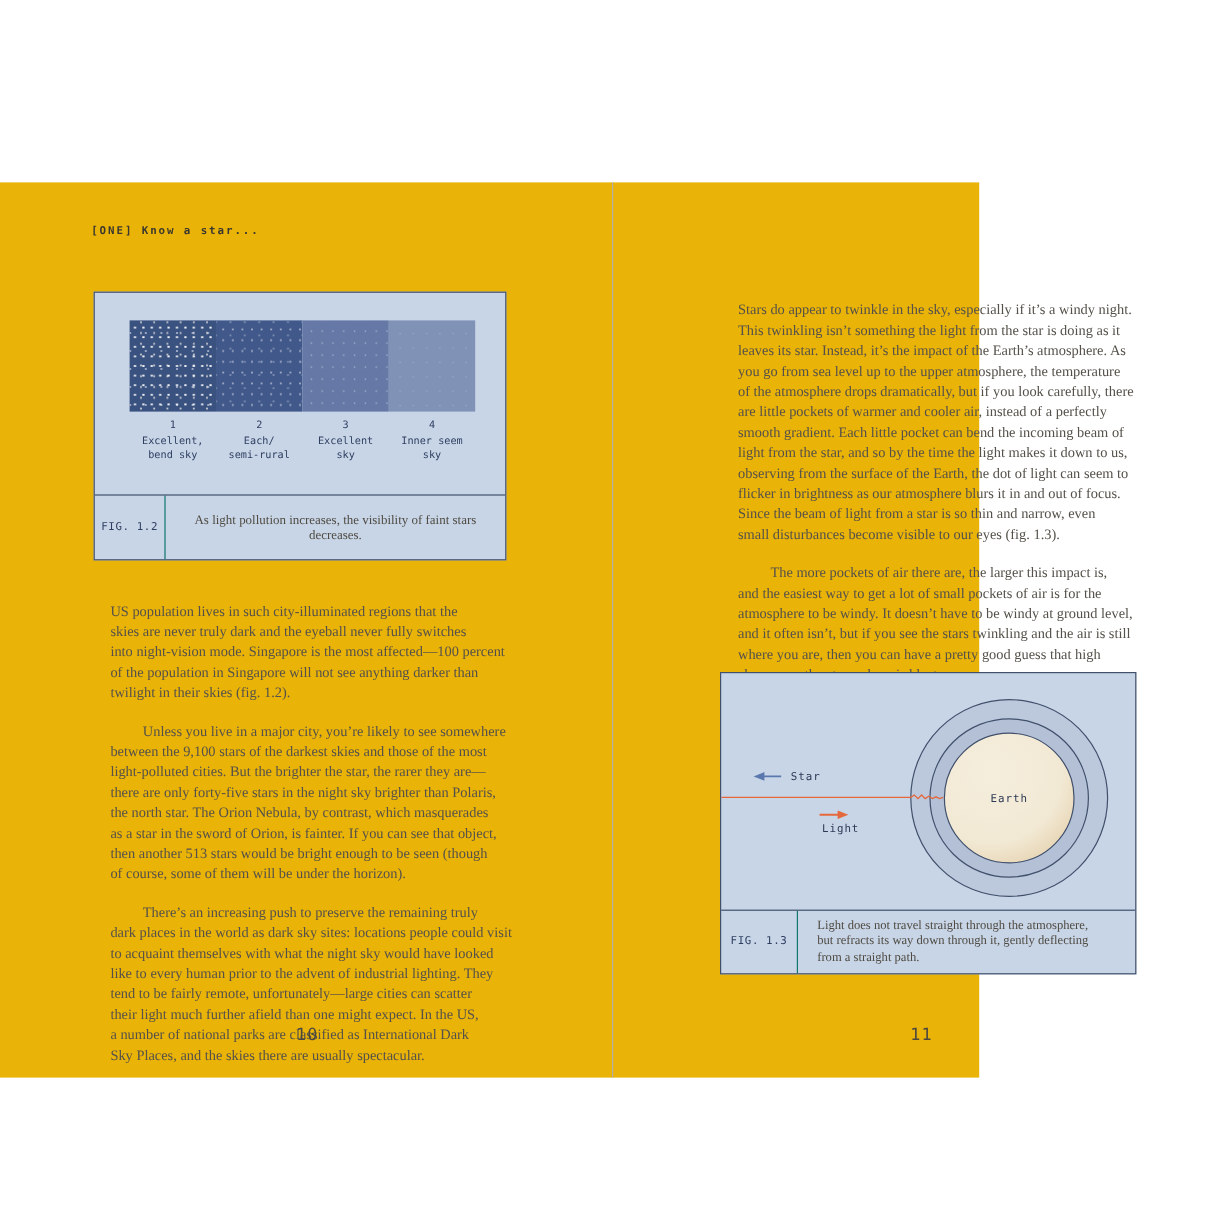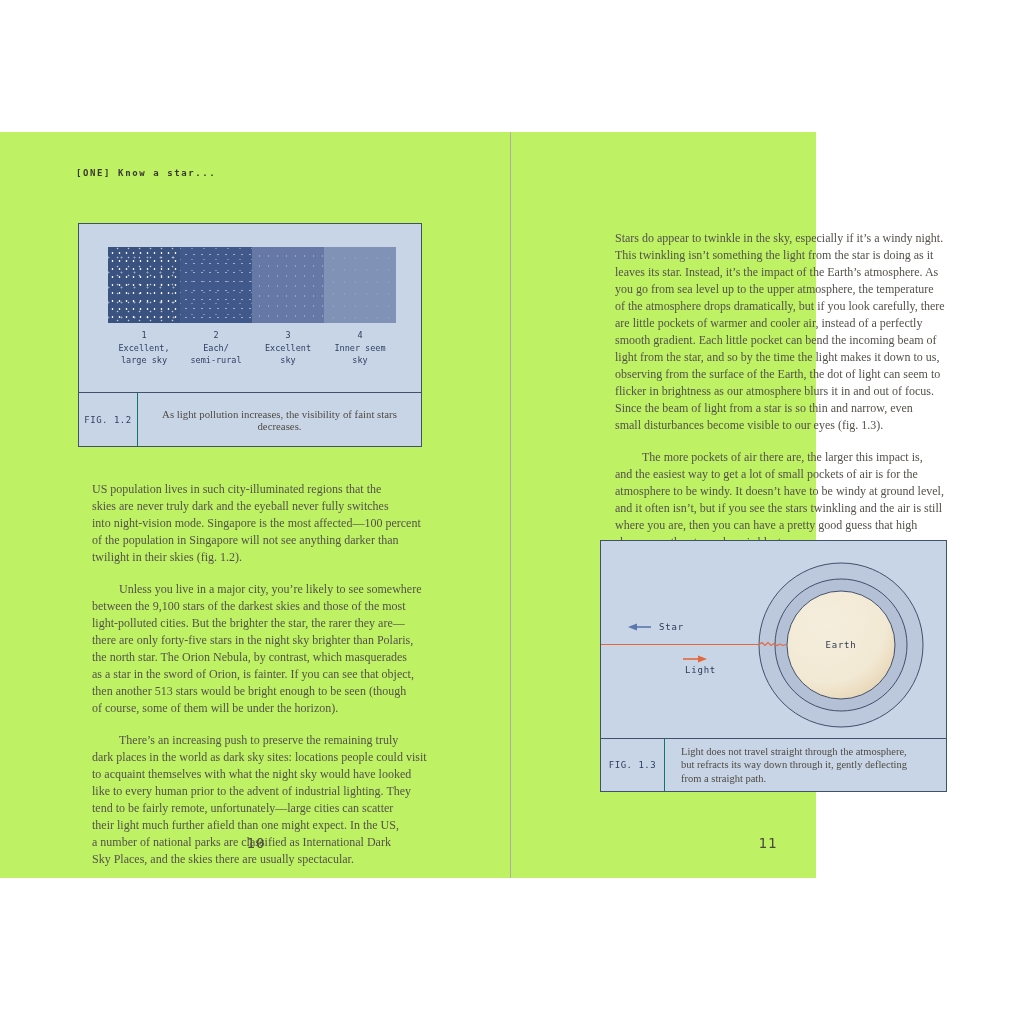--- a/index.html
+++ b/index.html
@@ -1,18 +1,18 @@
 <!DOCTYPE html>
 <html><head>
 <meta charset="utf-8">
 <style>
   html,body{margin:0;padding:0;background:#ffffff;}
   #canvas{position:relative;width:1024px;height:1024px;background:#ffffff;overflow:hidden;
           font-family:"Liberation Serif",serif;}
-  #spread{position:absolute;left:0;top:132px;width:816px;height:746px;background:#bef264;}
+  #spread{position:absolute;left:0;top:152px;width:816px;height:746px;background:#eab308;}
   #gutter{position:absolute;left:510px;top:0;width:1px;height:746px;background:#b3aea4;}
 
   
   .runhead{position:absolute;top:36px;font-family:"DejaVu Sans Mono",monospace;
            font-size:9px;font-weight:bold;letter-spacing:1.6px;color:#3b382f;}
   #head-left{left:76px;}
   #head-right{left:512px;width:433px;text-align:right;}
 
   
   .bodycol{position:absolute;color:#55514a;font-size:12px;line-height:17px;}
@@ -90,21 +90,21 @@
       <div id="sky-strip">
         <div class="sky sp1"></div>
         <div class="sky sp2"></div>
         <div class="sky sp3"></div>
         <div class="sky sp4"></div>
       </div>
       <div id="sky-labels">
         <div class="skylab">
           <div>1</div>
           <div>Excellent,</div>
-          <div>large sky</div>
+          <div>bend sky</div>
         </div>
         <div class="skylab">
           <div>2</div>
           <div>Each/</div>
           <div>semi-rural</div>
         </div>
         <div class="skylab">
           <div>3</div>
           <div>Excellent</div>
           <div>sky</div>

